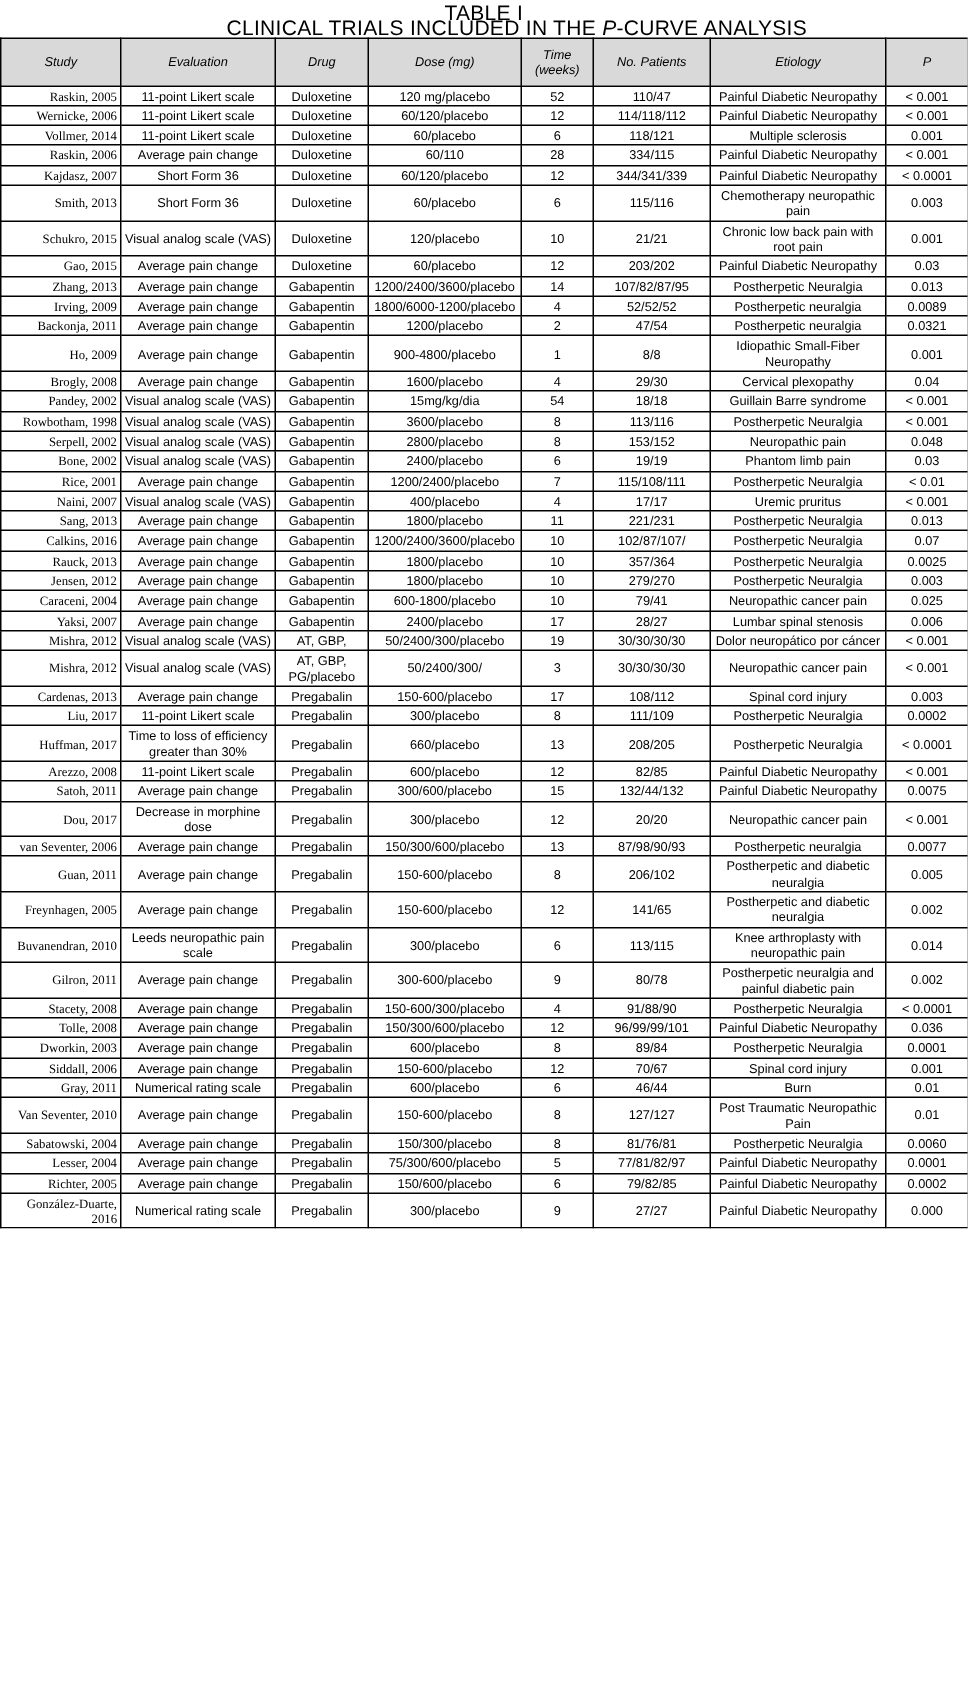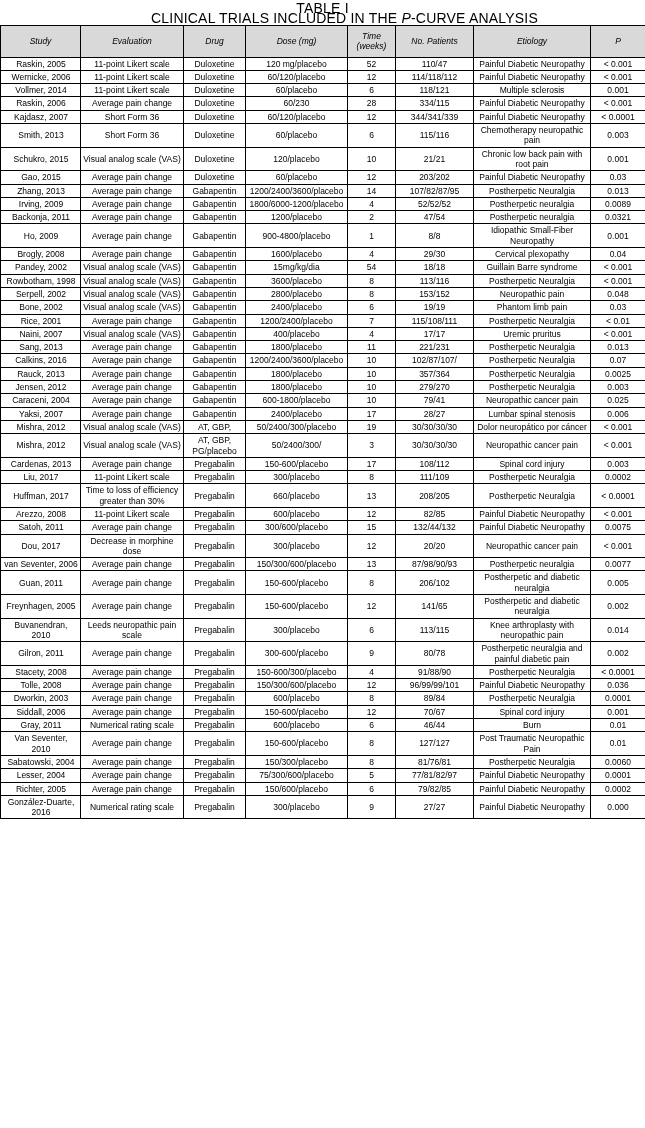--- a/index.html
+++ b/index.html
@@ -35,21 +35,21 @@
     text-align: center;
     vertical-align: middle;
     overflow-wrap: break-word;
   }
   table.trials th {
     background: var(--header-bg, #d9d9d9);
     font-style: italic;
     font-weight: normal;
     padding: 5px 2px;
   }
-  table.trials td.col-study { text-align: center; padding-left: 3px; }
+  table.trials td.col-study { text-align: right; padding-left: 3px; font-family: Liberation Serif, serif; }
 </style>
 </head>
 <body>
 
 <div class="page">
 
   <div class="table-label">TABLE I</div>
 
   <div class="table-title"><span>CLINICAL TRIALS INCLUDED IN THE </span><span class="title-italic">P</span><span>-CURVE ANALYSIS</span></div>
 
@@ -104,21 +104,21 @@
           <td class="col-dose">60/placebo</td>
           <td class="col-time">6</td>
           <td class="col-patients">118/121</td>
           <td class="col-etiology">Multiple sclerosis</td>
           <td class="col-p">0.001</td>
         </tr>
         <tr>
           <td class="col-study">Raskin, 2006</td>
           <td class="col-evaluation">Average pain change</td>
           <td class="col-drug">Duloxetine</td>
-          <td class="col-dose">60/230</td>
+          <td class="col-dose">60/110</td>
           <td class="col-time">28</td>
           <td class="col-patients">334/115</td>
           <td class="col-etiology">Painful Diabetic Neuropathy</td>
           <td class="col-p">&lt; 0.001</td>
         </tr>
         <tr>
           <td class="col-study">Kajdasz, 2007</td>
           <td class="col-evaluation">Short Form 36</td>
           <td class="col-drug">Duloxetine</td>
           <td class="col-dose">60/120/placebo</td>

